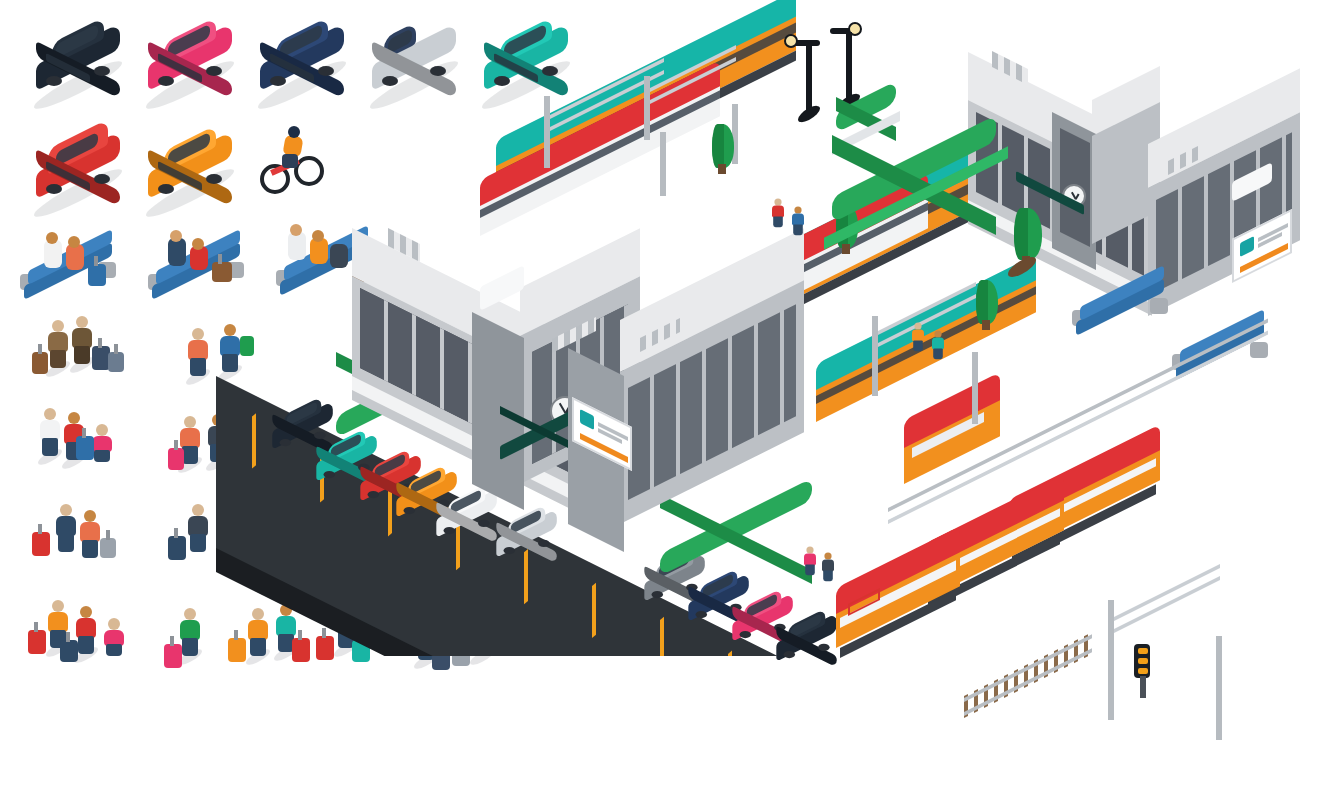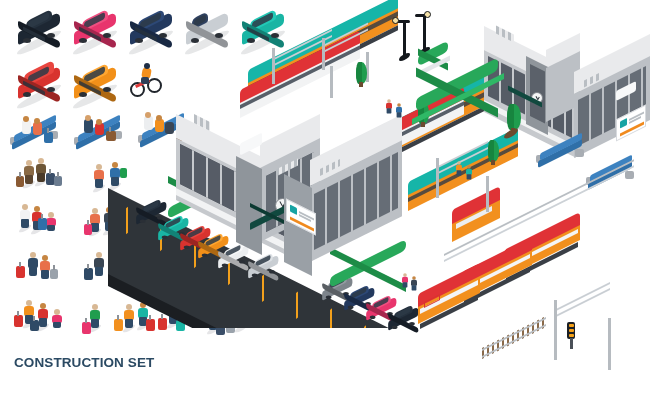--- a/index.html
+++ b/index.html
@@ -866,16 +866,15 @@
         <div class="legs"></div>
     </div>
     <div class="person" style="left:9px;top:3px;transform:scale(.6);">
       <div class="head" style="background:#c68642;"></div>
         <div class="torso" style="background:#3a4654;"></div>
         <div class="legs"></div>
     </div>
   </div>
 
   <div id="title-block">
-    <span id="title-sub">CONSTRUCTION SET</span>
   </div>
 
 </div>
 
 </body></html>

